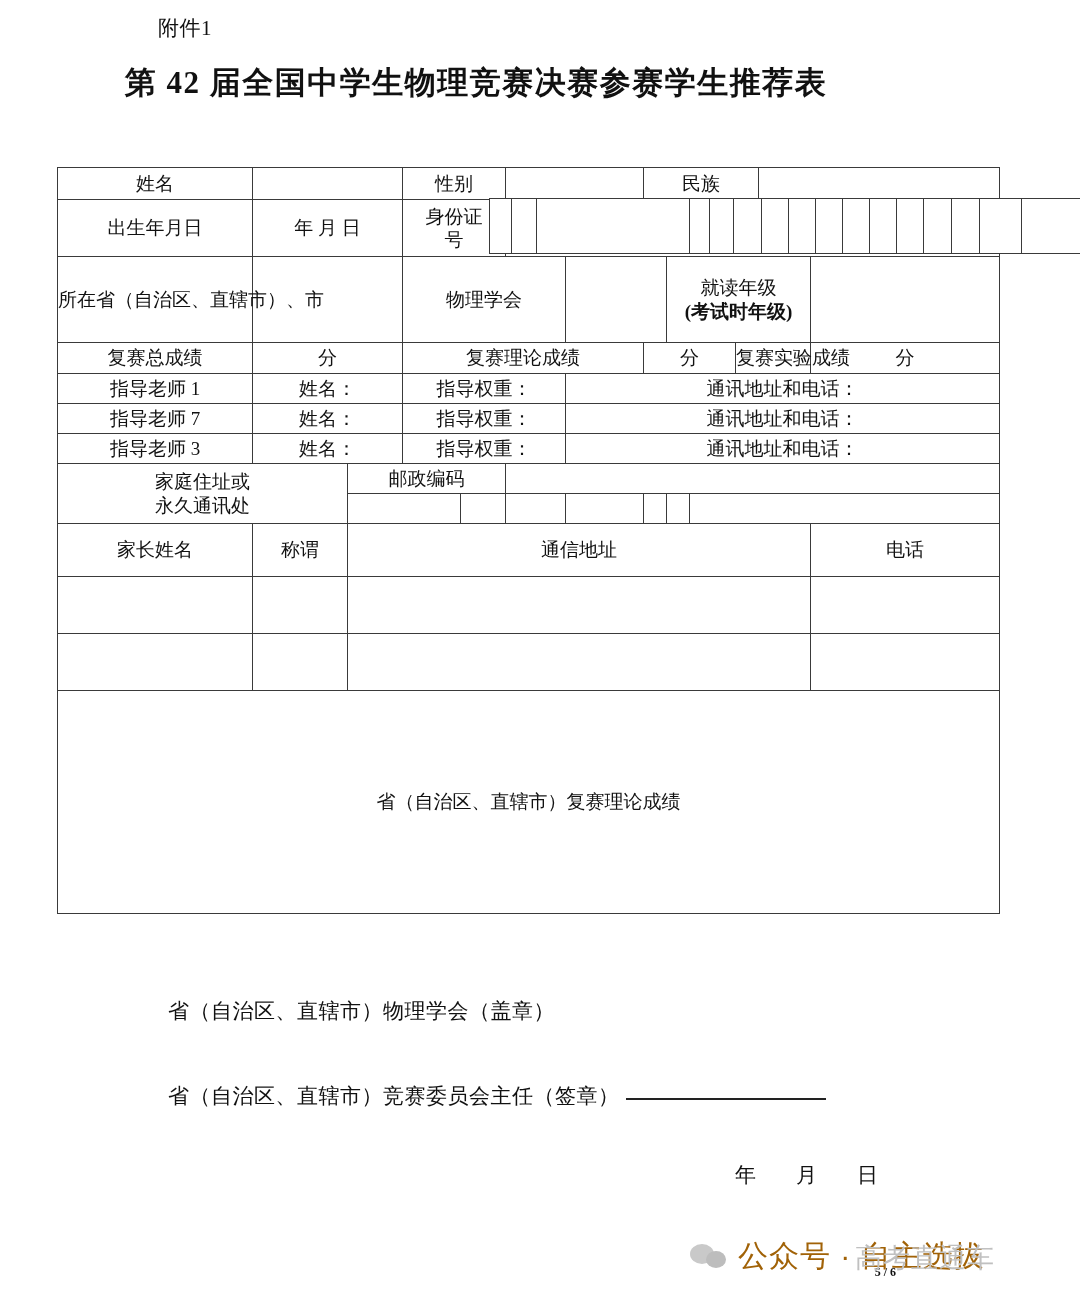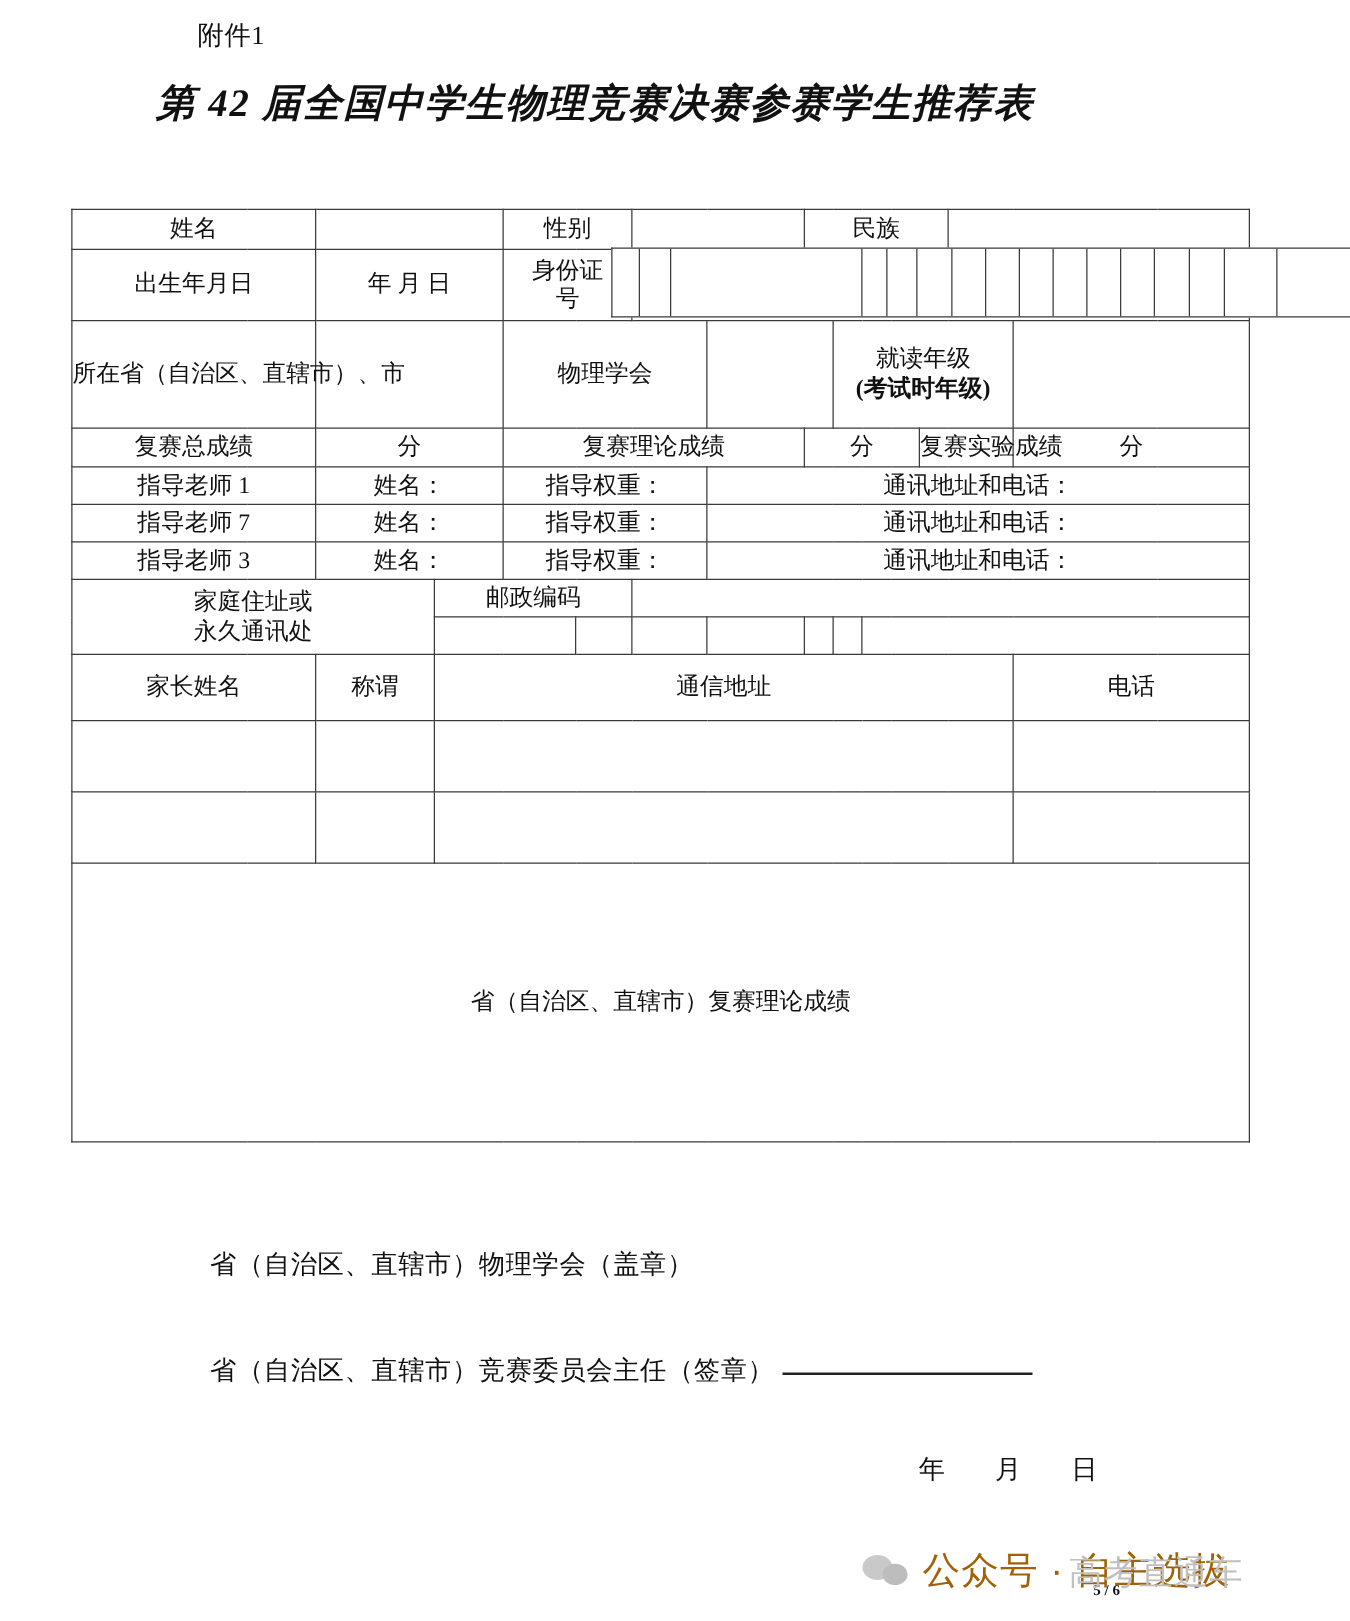--- a/index.html
+++ b/index.html
@@ -34,21 +34,20 @@
   .doc-title {
     position: absolute;
     left: 0;
     top: 62px;
     width: 952px;
     text-align: center;
     font-size: 31px;
     font-weight: bold;
     letter-spacing: 1.5px;
     white-space: nowrap;
-    font-style: italic;
   }
 
   
   .form-table {
     position: absolute;
     left: 57px;
     top: 167px;
     width: 942px;
     border-collapse: collapse;
     table-layout: fixed;

